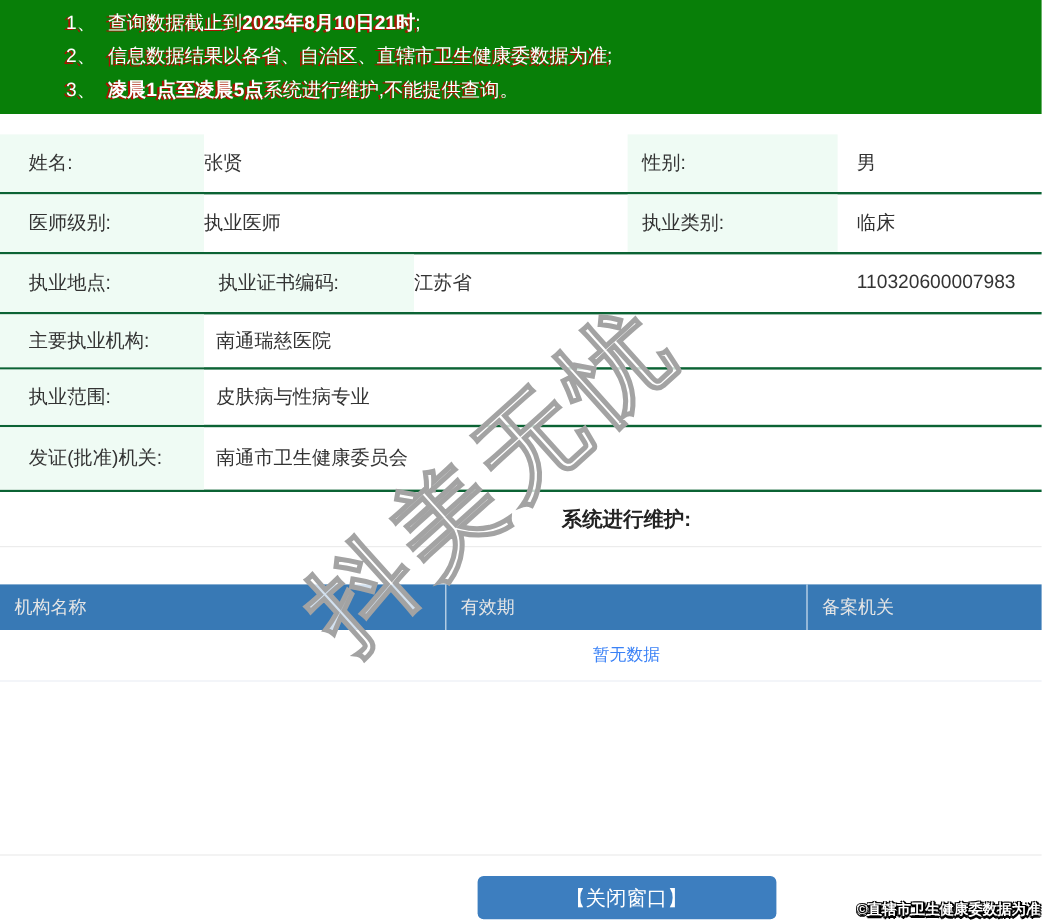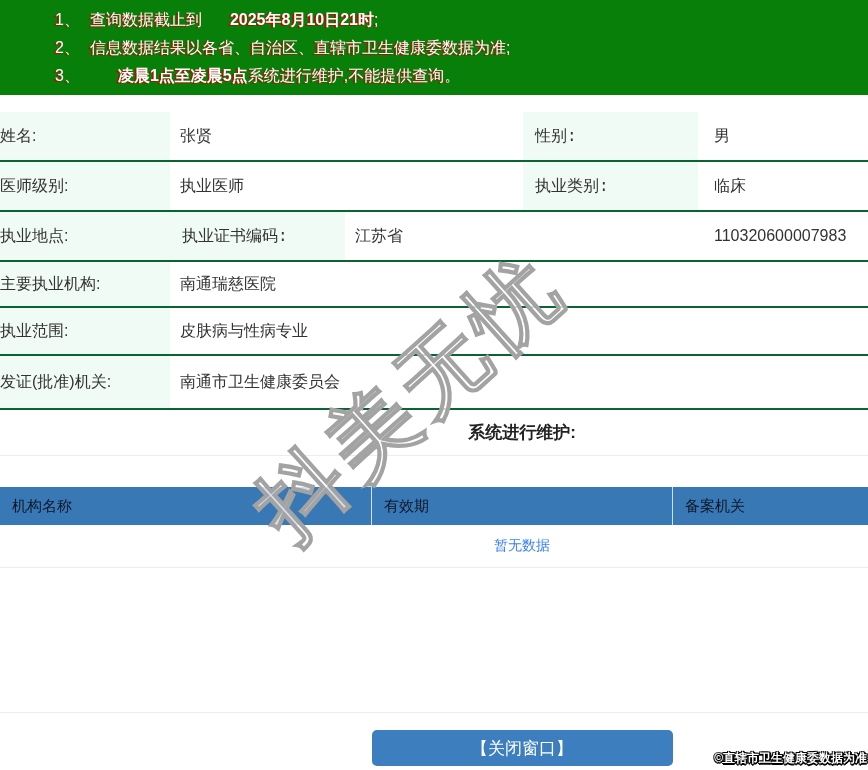--- a/index.html
+++ b/index.html
@@ -16,68 +16,68 @@
   
   .banner{
     height:95px; background:#087f08; color:#fff;
     padding:6px 0 0 55px; font-size:16px;
   }
   .notice-line{
     line-height:28px; white-space:nowrap;
     text-shadow:-2px 1px 0 rgba(200,0,0,.85);
   }
   .notice-line .num{ margin-right:10px; }
-  .notice-line b{ font-weight:bold;margin-left:28px; }
+  .notice-line b{ font-weight:bold; }
 
   
   .info-table{ margin-top:17px; width:1044px; }
   .info-row{
     display:flex; align-items:center;
     border-bottom:2px solid #0b6334;
   }
   .info-row.h50{ height:50px; }
   .info-row.h46{ height:46px; }
   .info-row.h48{ height:48px; }
   .info-row.h54{ height:54px; }
   .cell{ font-size:16px; color:#333; height:100%; display:flex; align-items:center; }
-  .lbl1{ width:170px; background:#effbf4; padding-left:0; }
-  .val1{ width:353px; padding-left:10px; }
-  .lbl2{ width:175px; background:#effbf4; padding-left:12px;font-family:Liberation Mono, monospace; }
+  .lbl1{ width:170px; background:#effbf4; padding-left:24px; }
+  .val1{ width:353px; }
+  .lbl2{ width:175px; background:#effbf4; padding-left:12px; }
   .val2{ flex:1; padding-left:16px; }
   .val-wide{ flex:1; padding-left:10px; }
 
   
   .section-title-row{
     width:1044px; height:46px; display:flex; align-items:center; justify-content:center;
     border-bottom:1px solid #ececec;
   }
   .section-title{ font-size:17px; font-weight:bold; color:#222; }
 
   .spacer-31{ height:31px; }
 
   
   .filing-header{ display:flex; width:1044px; height:38px; background:#3879b5; }
   .fh-cell{
-    color:#0f172a; font-size:15px; display:flex; align-items:center;
+    color:#e5e5e5; font-size:15px; display:flex; align-items:center;
     padding-left:12px; border-right:1px solid #cfe0ef;
   }
   .fh-cell:last-child{ border-right:none; }
   .fh-1{ width:372px; } .fh-2{ width:301px;text-align:center; } .fh-3{ flex:1; }
   .empty-row{
     width:1044px; height:43px; display:flex; align-items:center; justify-content:center;
     border-bottom:1px solid #ebeef5;
   }
   .empty-text{ color:#3b82f6; font-size:14px; }
 
   .big-gap{ width:1044px; height:145px; border-bottom:1px solid #ececec; }
 
   
   .footer{ width:1044px; padding-top:17px; display:flex; justify-content:center; }
   .close-btn{
-    width:301px; height:36px; background:#3d7ebf; color:#fff;
+    width:249px; height:36px; background:#3d7ebf; color:#fff;
     border:none; border-radius:5px; font-size:17px; cursor:pointer;
     font-family:"Liberation Sans","DejaVu Sans",sans-serif;
   }
 
   
   .watermark{
     position:absolute; left:216px; top:322px; width:430px;
     transform:rotate(-42deg);
     font-size:86px; font-weight:bold; letter-spacing:8px;
     color:rgba(255,255,255,.78);

